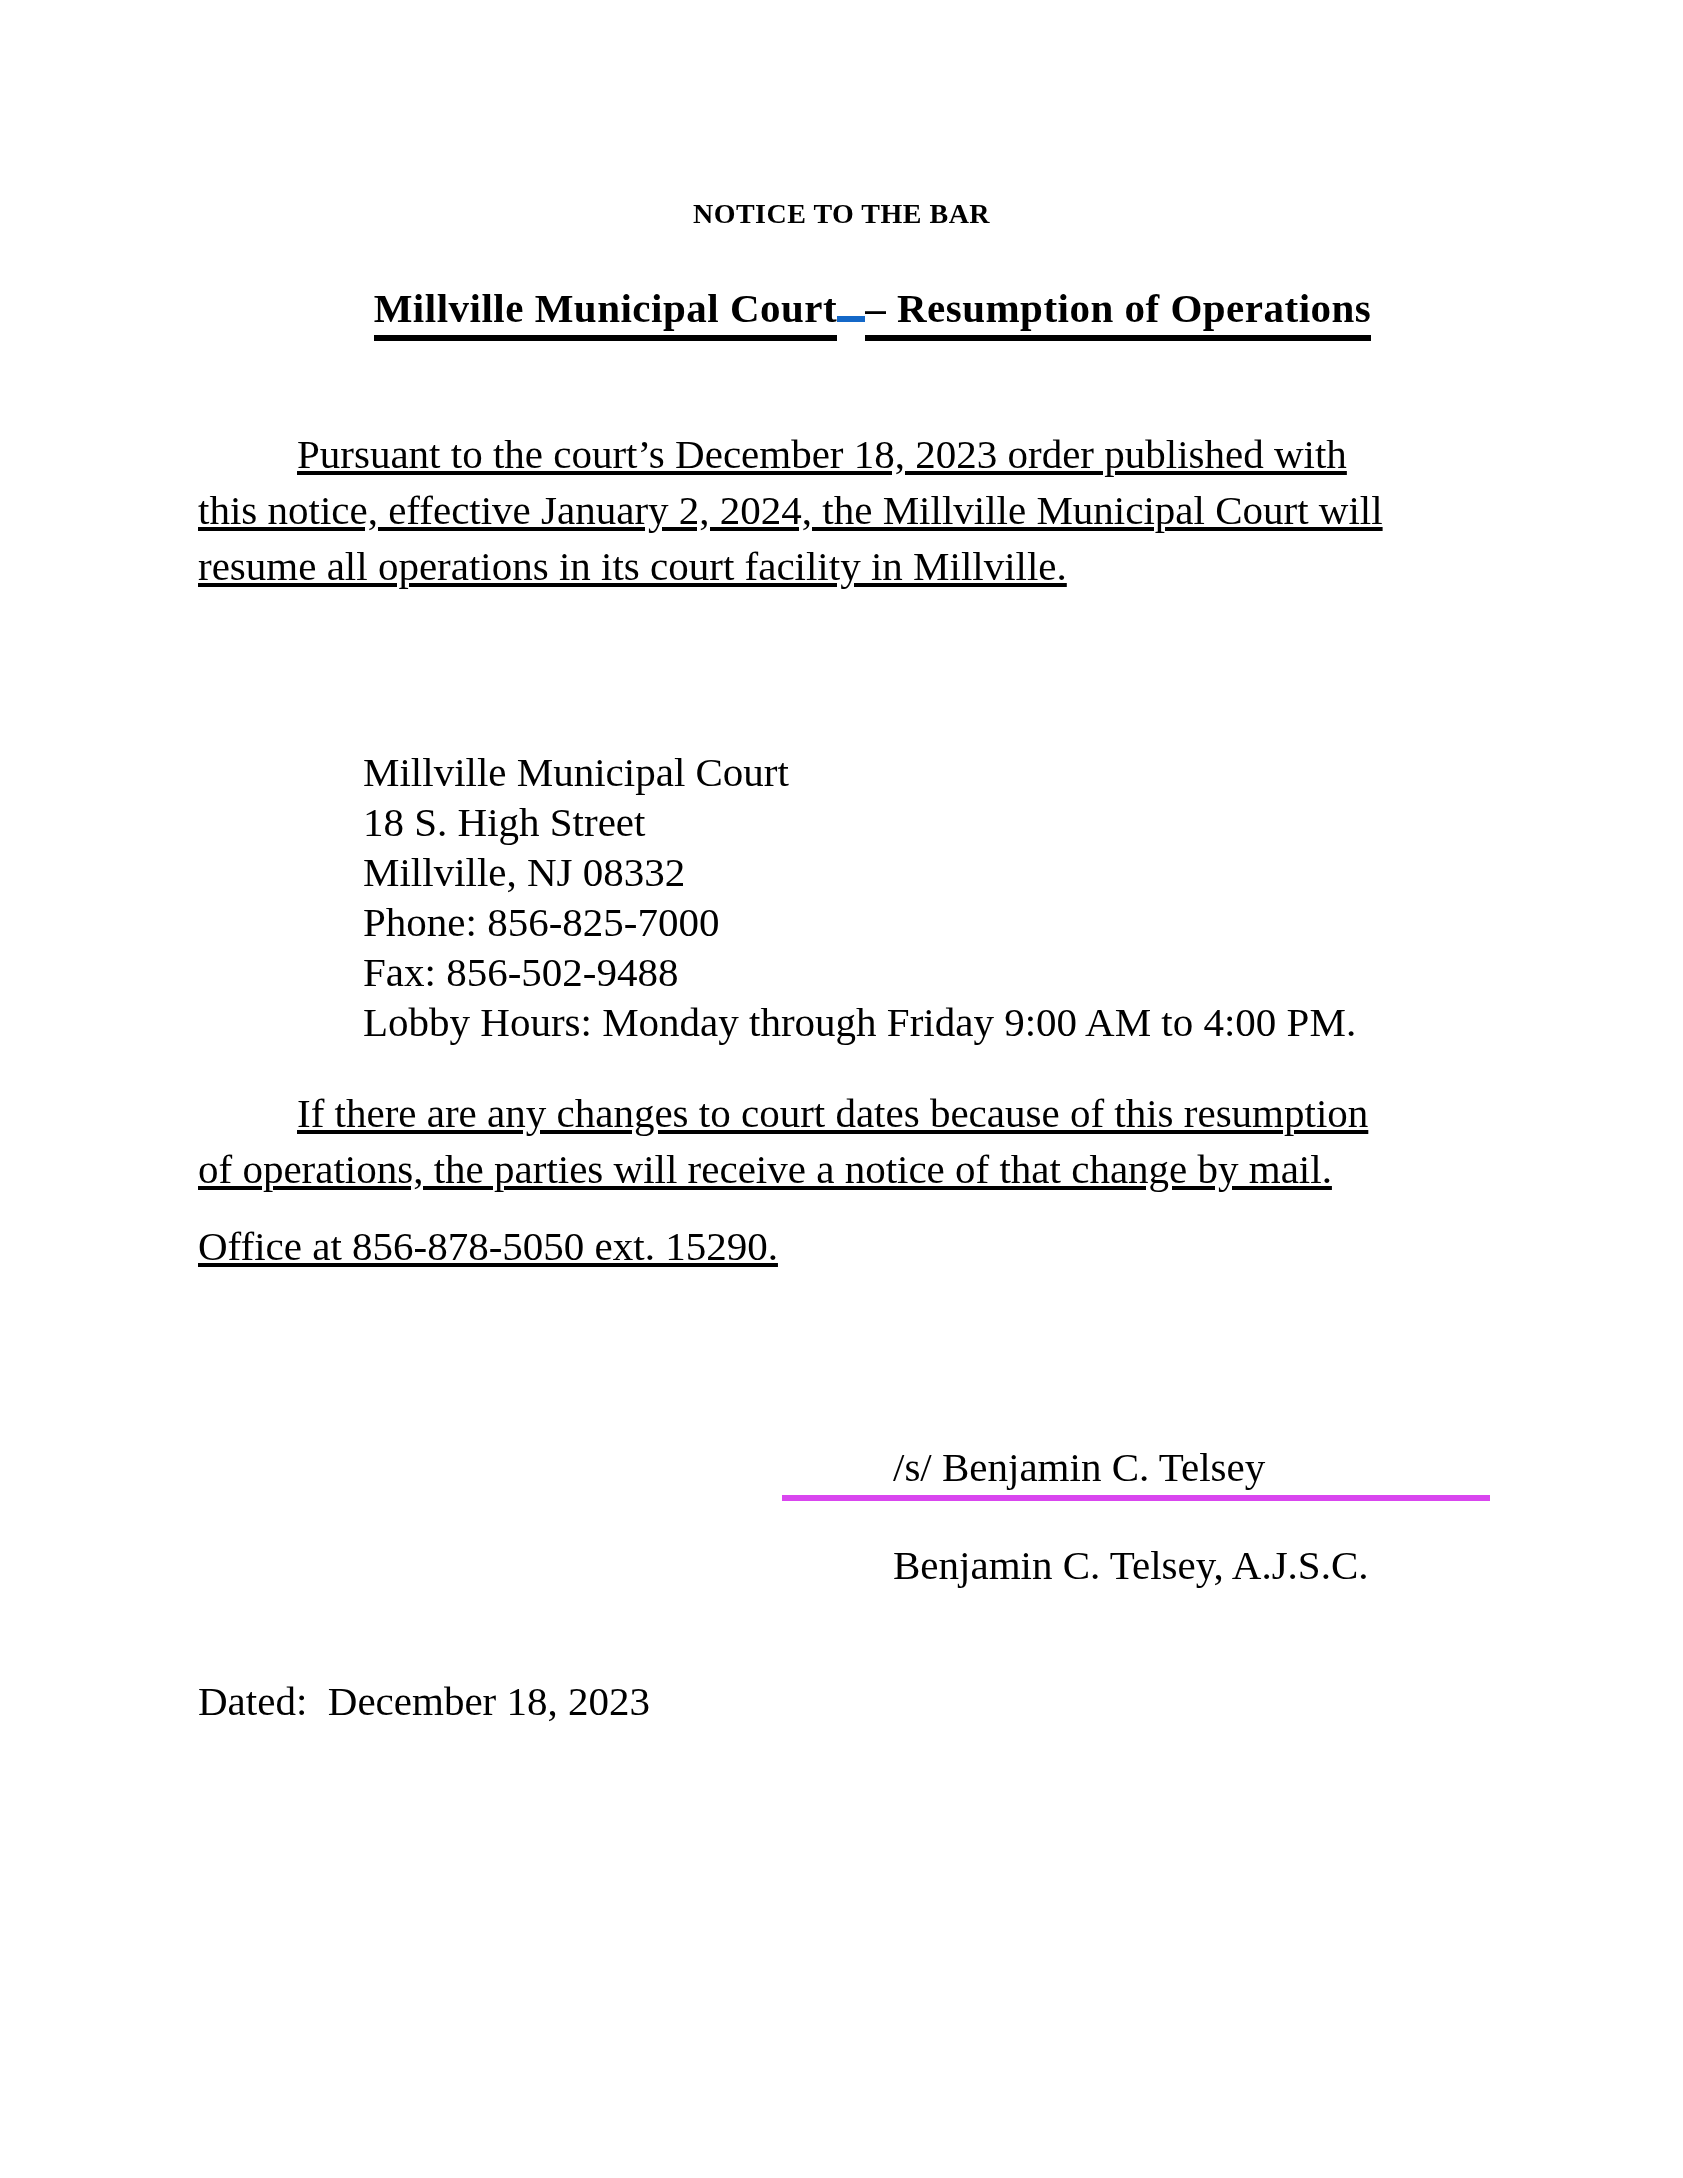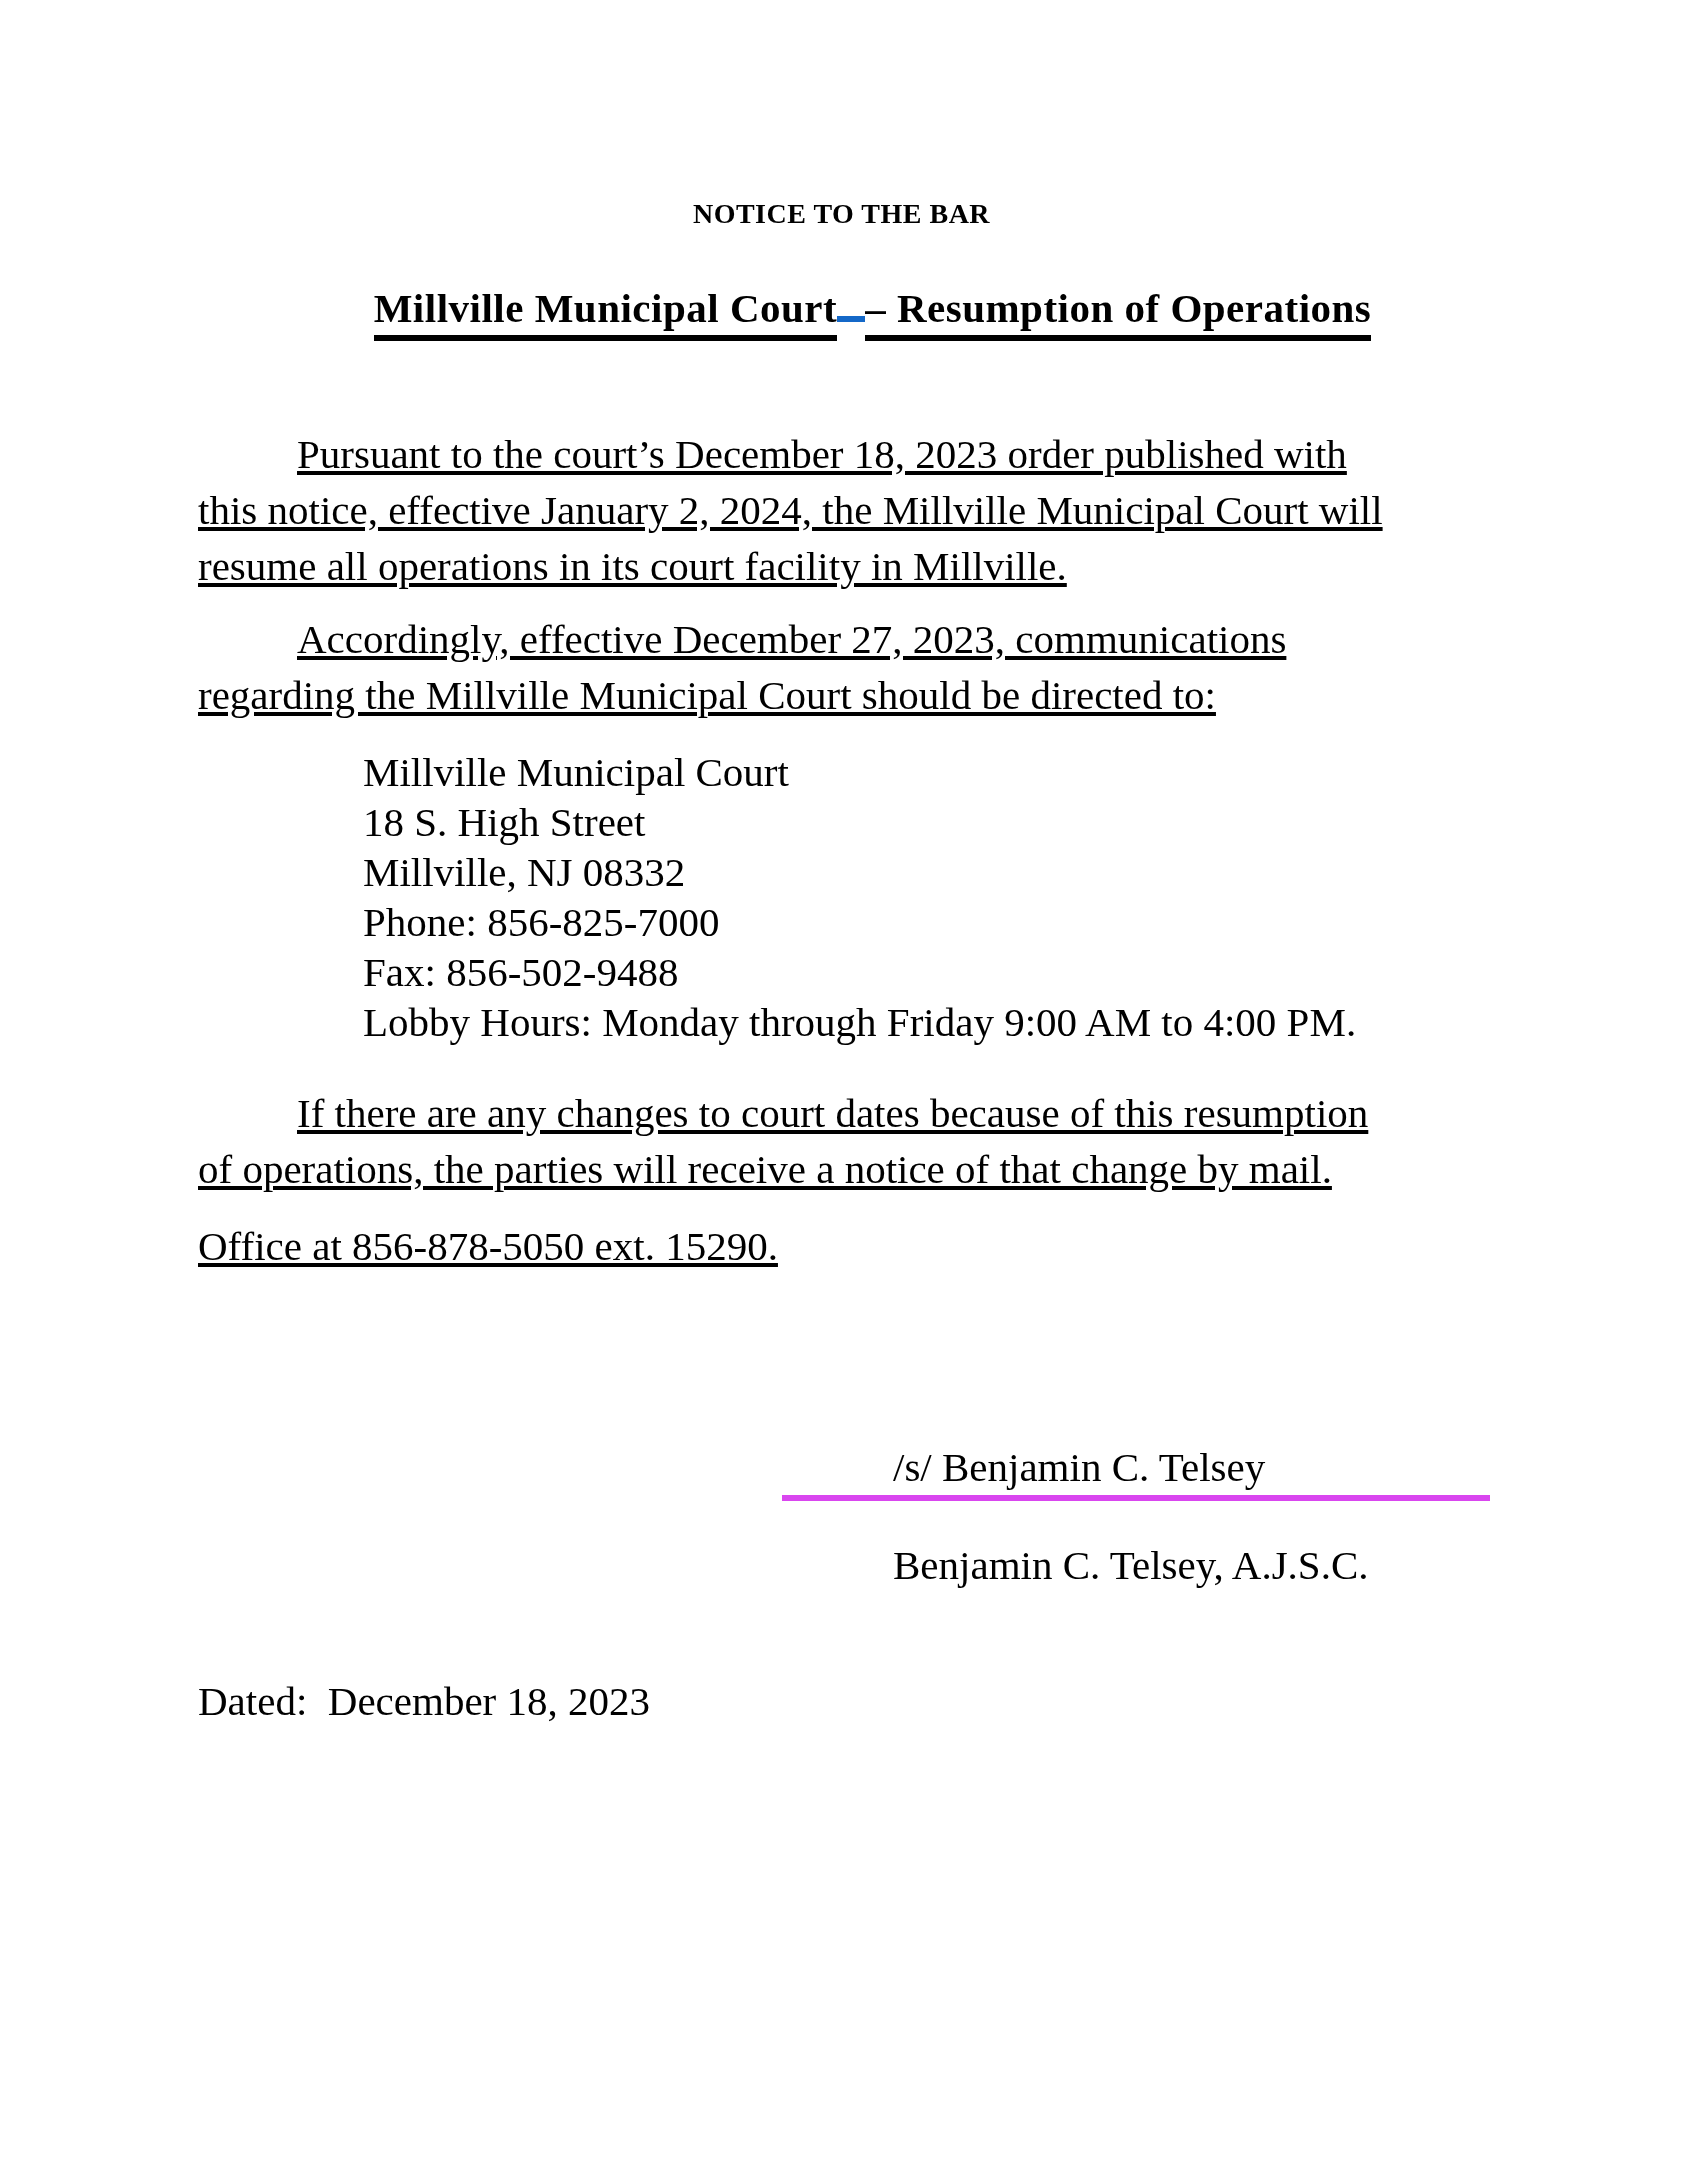--- a/index.html
+++ b/index.html
@@ -108,24 +108,20 @@
   <div class="doc-subtitle">
     <span class="ul-black">Millville Municipal Court </span><span class="ul-blue-gap"></span><span class="ul-black">– Resumption of Operations</span>
   </div>
 
   <div class="para para1">
     <div class="line first">Pursuant to the court’s December 18, 2023 order published with</div>
     <div class="line">this notice, effective January 2, 2024, the Millville Municipal Court will</div>
     <div class="line">resume all operations in its court facility in Millville.</div>
   </div>
 
-  <div class="para para2">
-    <div class="line first">Accordingly, effective December 27, 2023, communications</div>
-    <div class="line">regarding the Millville Municipal Court should be directed to:</div>
-  </div>
 
   <div class="address-block">
     <div class="line">Millville Municipal Court</div>
     <div class="line">18 S. High Street</div>
     <div class="line">Millville, NJ 08332</div>
     <div class="line">Phone: 856-825-7000</div>
     <div class="line">Fax: 856-502-9488</div>
     <div class="line">Lobby Hours: Monday through Friday 9:00 AM to 4:00 PM.</div>
   </div>
 

